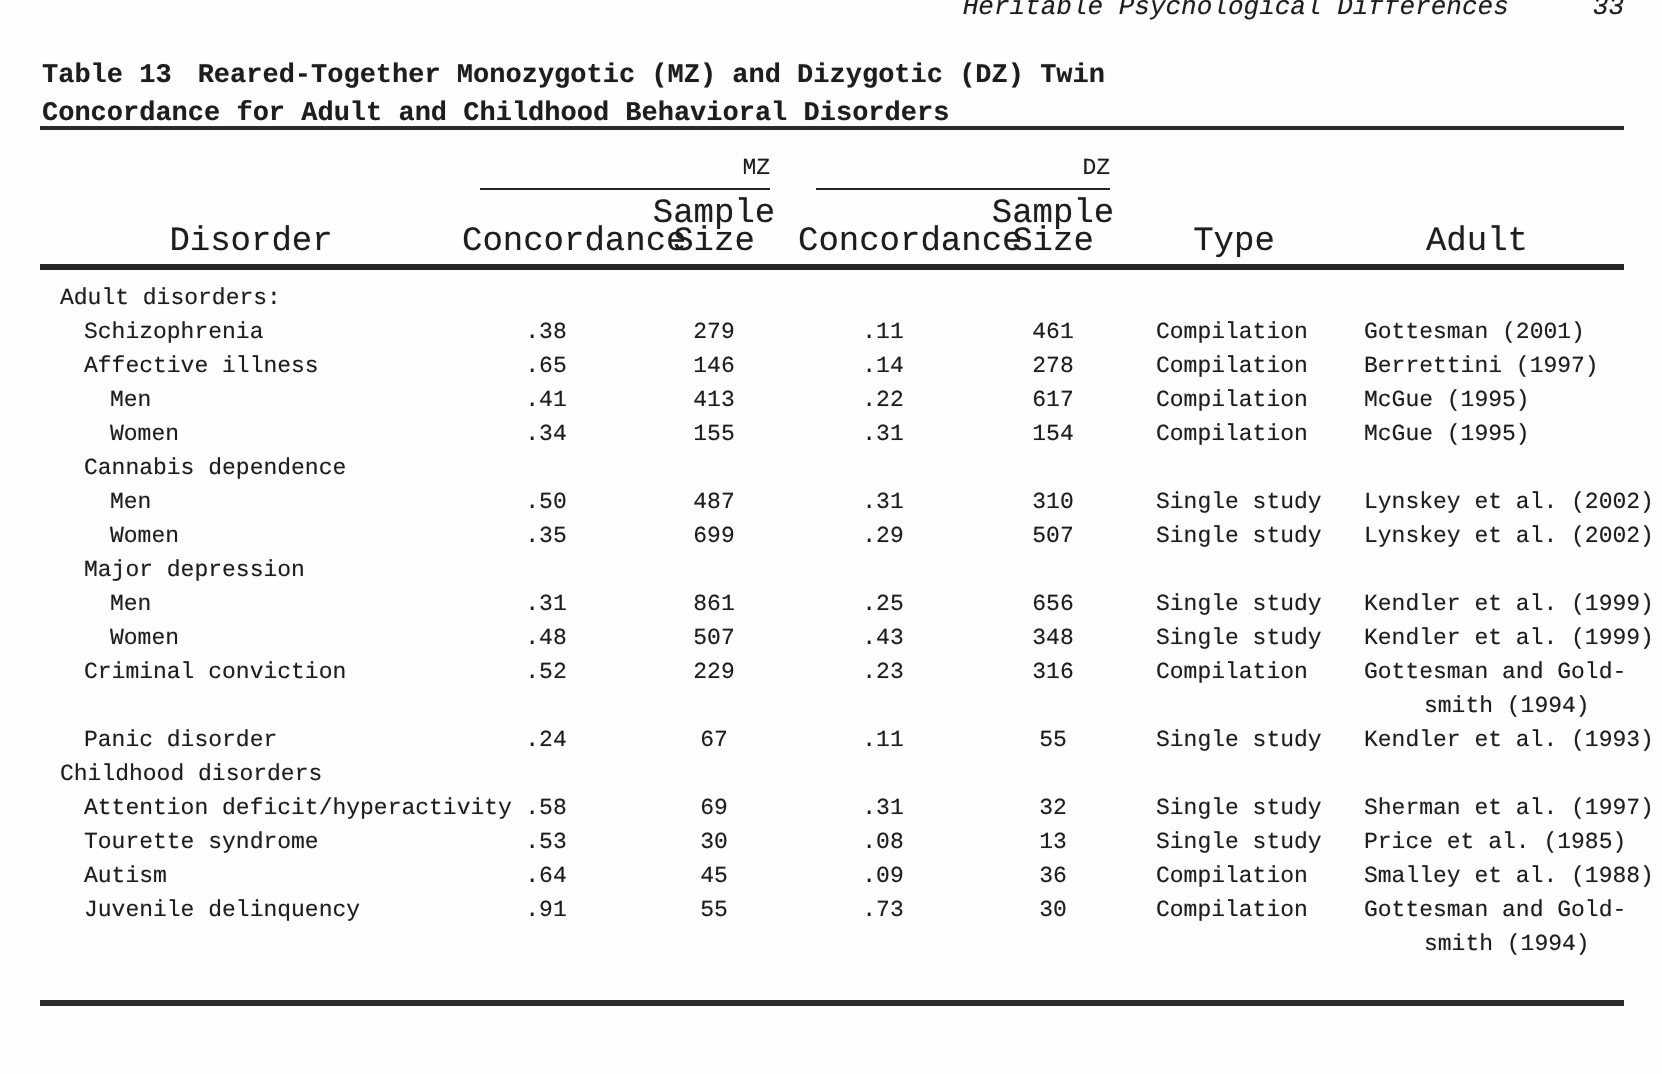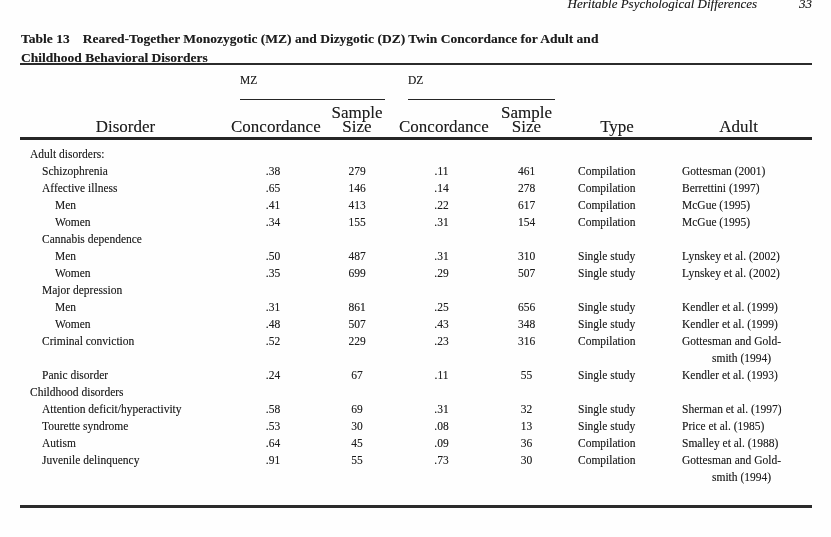--- a/index.html
+++ b/index.html
@@ -6,20 +6,21 @@
   body {
     width:831px; height:537px; overflow:hidden;
     background:#ffffff;
     font-family:"Liberation Serif", "DejaVu Serif", serif;
     color:#1d1d1d;
   }
   .page {
     position:relative; width:831px; height:537px;
     background:#fefefe; overflow:hidden;
     text-shadow:0 0 .5px rgba(40,40,40,.45);
+    font-family:Liberation Mono, monospace;
   }
   
   .running-head {
     position:absolute; top:-4px; right:19px;
     font-style:italic; font-size:13px; white-space:nowrap;
   }
   .rh-page { margin-left:42px; }
   
   .table-title {
     position:absolute; left:21px; top:29px; width:612px;
@@ -31,22 +32,22 @@
     position:absolute; left:20px; top:63px; width:792px;
     border-collapse:collapse; table-layout:fixed;
     border-top:2px solid #2b2b2b;
     border-bottom:3px solid #2b2b2b;
     font-size:11.5px;
   }
   col.c1{width:211px} col.c2{width:84px} col.c3{width:84px}
   col.c4{width:85px} col.c5{width:85px} col.c6{width:96px} col.c7{width:147px}
   tr.ghead td { padding:9px 0 0 0; height:21px; vertical-align:bottom; }
   .grp-rule {
-    margin:0 14px 0 9px; text-align:left;
-    border-bottom:1.5px solid #262626; padding-bottom:13px;
+    margin:0 14px 0 9px; text-align:right;
+    border-bottom:1.5px solid #262626; padding-bottom:3px;
     font-size:11.5px;
   }
   tr.subhead th {
     font-weight:normal; vertical-align:bottom; text-align:center;
     padding:6px 0 4px 0; line-height:13.5px; font-size:17px;
     border-bottom:3px solid #262626;
   }
   tbody td {
     padding:0; vertical-align:top; line-height:17px; height:17px;
     white-space:nowrap; overflow:visible;

